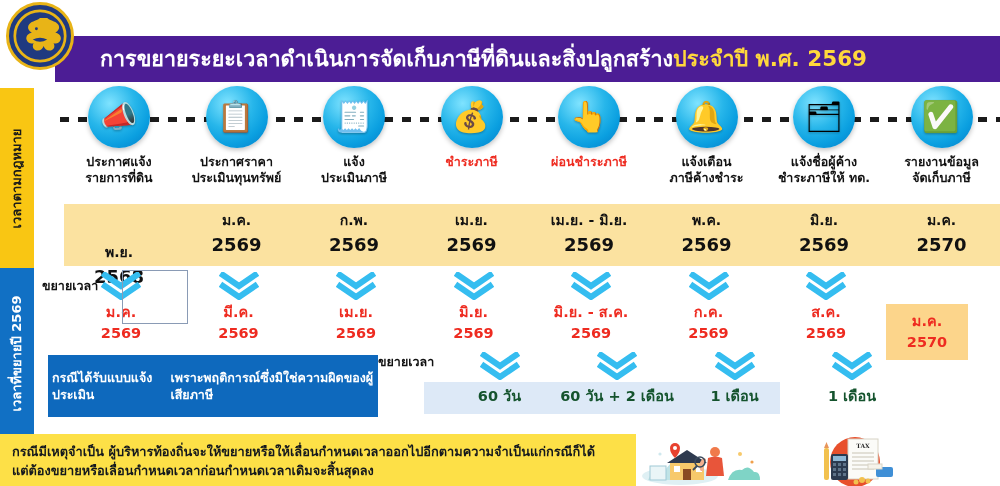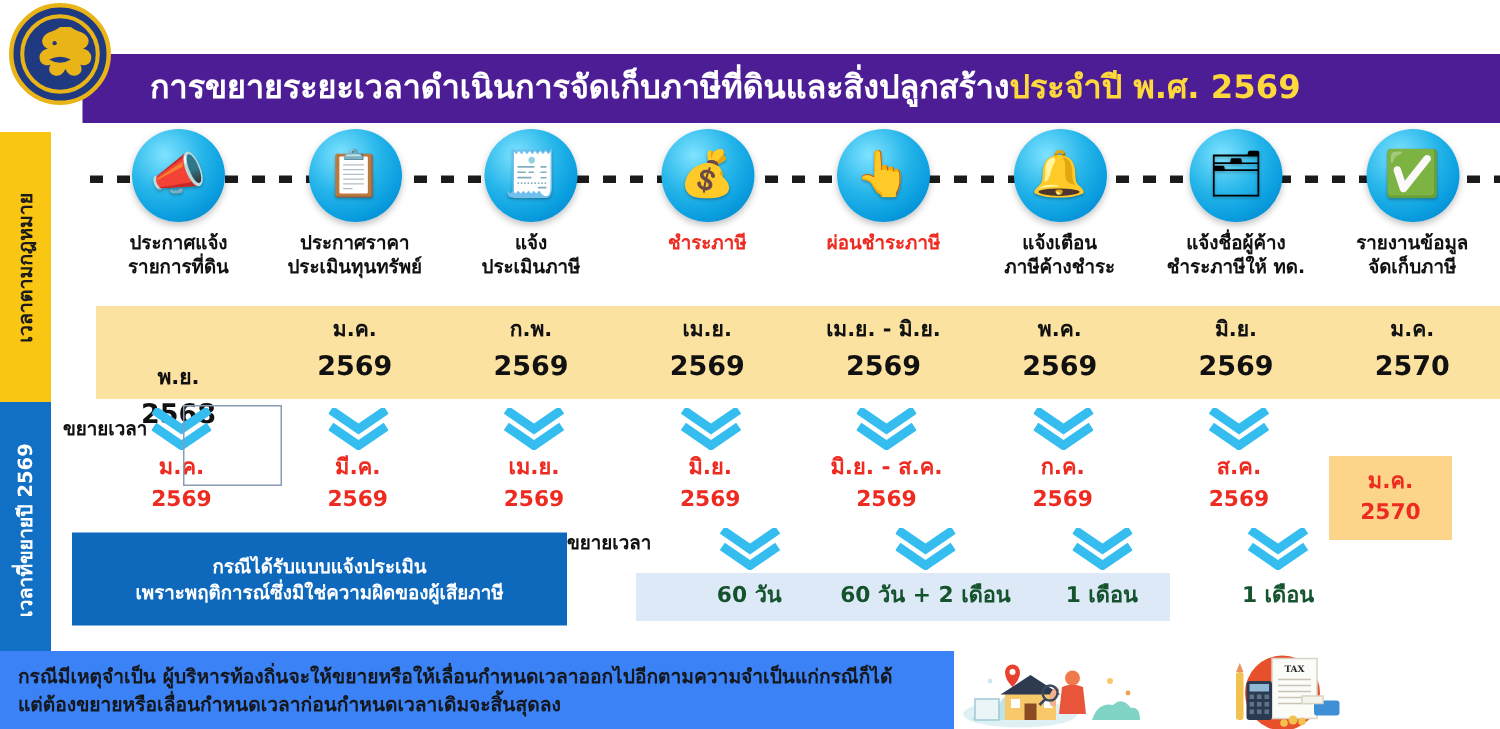--- a/index.html
+++ b/index.html
@@ -94,21 +94,21 @@
     background: #fcd58b; display: flex; flex-direction: column;
     align-items: center; justify-content: center;
   }
   .jan-highlight .m, .jan-highlight .y {
     font-size: 14.5px; font-weight: bold; color: #ee2b20; line-height: 1.45;
   }
 
   
   .blue-note {
     position: absolute; left: 48px; top: 355px; width: 330px; height: 62px;
-    background: #0e69bd; display: flex; flex-direction: column;
+    background: #0e69bd; display: flex; flex-direction: row;
     align-items: center; justify-content: center; padding: 2px 4px;
   }
   .blue-note div { color: #ffffff; font-size: 12.5px; font-weight: bold; line-height: 1.36; }
 
   
   .ext2-label {
     position: absolute; left: 378px; top: 352px;
     font-size: 12.5px; font-weight: bold; color: #111;
   }
   .ext2-strip {
@@ -118,21 +118,21 @@
   .ext2-item { position: absolute; top: 352px; width: 118px; text-align: center; }
   .ext2-item .chev { margin: 0 auto; }
   .ext2-txt {
     font-size: 14.5px; font-weight: bold; color: #14532d;
     margin-top: 4px; white-space: nowrap;
   }
 
   
   .footer-note {
     position: absolute; left: 0; top: 434px; width: 636px; height: 52px;
-    background: #3b82f6; padding: 8px 12px 0 12px;
+    background: #fde047; padding: 8px 12px 0 12px;
   }
   .footer-note div { font-size: 12.8px; font-weight: bold; color: #14181d; line-height: 1.5; }
 
   
   .illus { position: absolute; top: 436px; height: 50px; }
   .illus svg { display: block; height: 50px; }
   .illus-house { left: 640px; width: 150px; }
   .illus-tax { left: 800px; width: 110px; }
 </style>
 </head>

